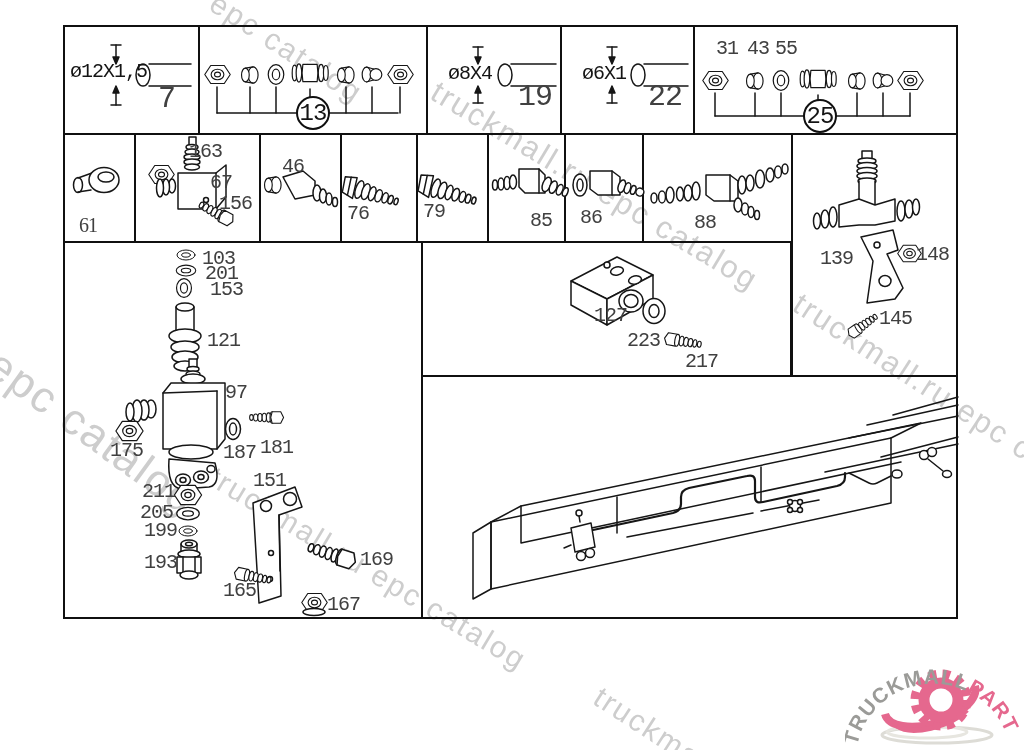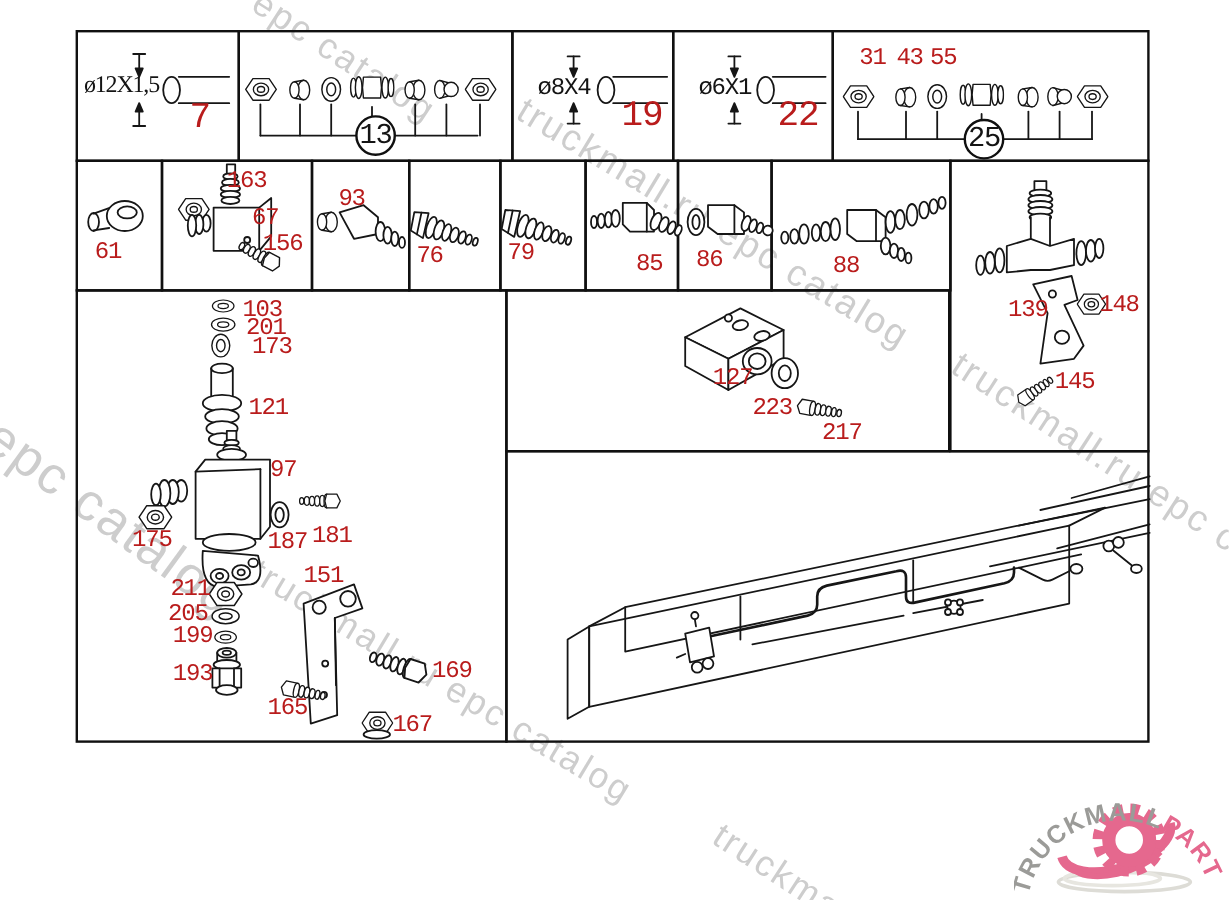--- a/index.html
+++ b/index.html
@@ -1,21 +1,21 @@
 <!DOCTYPE html>
 <html><head>
 <meta charset="utf-8">
 <style>
   html,body{margin:0;padding:0;background:#fff;}
   #stage{position:relative;width:1024px;height:750px;background:#ffffff;overflow:hidden;
          font-family:"Liberation Mono",monospace;}
   .wm{position:absolute;color:#cdcdcd;font-family:"Liberation Sans",sans-serif;
       white-space:nowrap;transform-origin:0 0;letter-spacing:2px;z-index:1;}
   .box{position:absolute;border:2px solid #101010;box-sizing:border-box;z-index:2;background:transparent;}
-  .pn{position:absolute;font-size:20px;color:#b91c1c;white-space:nowrap;z-index:4;letter-spacing:-1px;}
+  .pn{position:absolute;font-size:20px;color:#404040;white-space:nowrap;z-index:4;letter-spacing:-1px;}
   .pn.lg{font-size:30px;}
   .dim{position:absolute;font-size:20px;color:#141414;white-space:nowrap;z-index:4;letter-spacing:-1px;}
   .cnum{position:absolute;width:34px;height:34px;border:2px solid #101010;border-radius:50%;
         background:#fff;display:flex;align-items:center;justify-content:center;
         font-size:24px;color:#141414;z-index:5;box-sizing:border-box;letter-spacing:-1px;font-family:Liberation Mono, monospace;}
   svg.art{position:absolute;z-index:3;fill:#fff;stroke:#161616;stroke-width:1.5;
           stroke-linejoin:round;stroke-linecap:round;overflow:visible;}
   svg.art.nf{fill:none;}
   #logo{position:absolute;z-index:6;}
 </style>
@@ -110,21 +110,21 @@
         <ellipse cx="19" cy="12" rx="3" ry="8"></ellipse>
         <ellipse cx="25" cy="12" rx="3" ry="6.5"></ellipse>
         <ellipse cx="31" cy="12" rx="3" ry="6"></ellipse>
         <ellipse cx="37" cy="12" rx="3" ry="5.5"></ellipse>
         <ellipse cx="43" cy="12" rx="2.5" ry="5"></ellipse>
         <ellipse cx="49" cy="12" rx="2.5" ry="4"></ellipse>
       </symbol>
     </defs>
   </svg>
 
-  <span class="dim" style="left:70px;top:60px;font-family:Liberation Serif, serif;">ø12X1,5</span>
+  <span class="dim" style="left:70px;top:60px;">ø12X1,5</span>
   <svg class="art nf" style="left:63px;top:25px;" width="137" height="110">
     <ellipse cx="80" cy="50" rx="7" ry="11" fill="#fff"></ellipse>
     <line x1="86" y1="39" x2="128" y2="39"></line>
       <line x1="86" y1="61" x2="128" y2="61"></line>
     <line x1="48" y1="20" x2="58" y2="20"></line>
       <line x1="53" y1="20" x2="53" y2="34"></line>
     <polygon points="50,32 56,32 53,39" fill="#161616"></polygon>
     <line x1="48" y1="80" x2="58" y2="80"></line>
       <line x1="53" y1="80" x2="53" y2="66"></line>
     <polygon points="50,68 56,68 53,61" fill="#161616"></polygon>
@@ -204,21 +204,21 @@
       <span>25</span>
     </div>
 
   <svg class="art" style="left:63px;top:133px;" width="73" height="110">
     <ellipse cx="15" cy="52" rx="4.5" ry="7.5"></ellipse>
     <line x1="15" y1="45" x2="29" y2="40" fill="none"></line>
     <line x1="15" y1="59" x2="28" y2="57" fill="none"></line>
     <ellipse cx="41" cy="47" rx="15" ry="12.5"></ellipse>
     <ellipse cx="43" cy="44" rx="8" ry="5"></ellipse>
   </svg>
-  <span class="pn" style="left:79px;top:199px;">61</span>
+  <span class="pn" style="left:79px;top:214px;font-family:Liberation Serif, serif;">61</span>
 
   <svg class="art" style="left:134px;top:133px;" width="127" height="110">
     <use href="#s-nut" x="14" y="30" width="27" height="23"></use>
     <rect x="55" y="4" width="7" height="8"></rect>
     <ellipse cx="58" cy="14" rx="6" ry="2.6"></ellipse>
     <ellipse cx="58" cy="19" rx="7" ry="3"></ellipse>
     <ellipse cx="58" cy="24" rx="8" ry="3"></ellipse>
     <ellipse cx="58" cy="29" rx="8" ry="3"></ellipse>
     <ellipse cx="58" cy="34" rx="7.5" ry="3"></ellipse>
     <polygon points="44,40 82,40 92,32 92,64 82,76 44,76"></polygon>
@@ -236,21 +236,21 @@
   <span class="pn" style="left:219px;top:192px;">156</span>
 
   <svg class="art" style="left:259px;top:133px;" width="83" height="110">
     <use href="#s-collar" x="4" y="42" width="20" height="20"></use>
     <polygon points="24,44 44,38 56,48 56,62 36,66"></polygon>
     <ellipse cx="58" cy="60" rx="4" ry="8"></ellipse>
     <ellipse cx="64" cy="63" rx="3.5" ry="7"></ellipse>
     <ellipse cx="70" cy="66" rx="3" ry="6"></ellipse>
     <ellipse cx="76" cy="69" rx="2.5" ry="4.5"></ellipse>
   </svg>
-  <span class="pn" style="left:282px;top:155px;">93</span>
+  <span class="pn" style="left:282px;top:155px;">46</span>
 
   <svg class="art" style="left:340px;top:133px;" width="78" height="110">
     <g transform="translate(6,38) rotate(18)">
         <use href="#s-barb" x="0" y="0" width="62" height="27"></use>
       </g>
   </svg>
   <span class="pn" style="left:347px;top:202px;">76</span>
 
   <svg class="art" style="left:416px;top:133px;" width="73" height="110">
     <g transform="translate(6,36) rotate(18)">
@@ -327,21 +327,21 @@
     <ellipse cx="118" cy="76" rx="4" ry="9"></ellipse>
     <ellipse cx="125" cy="74" rx="3.5" ry="8"></ellipse>
     <polygon points="70,104 102,97 107,117 96,121 112,155 104,166 76,170 82,128"></polygon>
     <circle cx="86" cy="112" r="3"></circle>
     <ellipse cx="94" cy="148" rx="6" ry="5.5"></ellipse>
     <use href="#s-nut" x="106" y="110" width="25" height="21"></use>
     <g transform="translate(52,196) rotate(-35)">
         <use href="#s-boltL" x="0" y="0" width="38" height="17"></use>
       </g>
   </svg>
-  <span class="pn" style="left:820px;top:247px;margin-left:20px;">139</span>
+  <span class="pn" style="left:820px;top:247px;">139</span>
   <span class="pn" style="left:916px;top:243px;">148</span>
   <span class="pn" style="left:879px;top:307px;">145</span>
 
   <svg class="art" style="left:63px;top:241px;" width="360" height="378">
 
     <use href="#s-washer" x="112" y="8" width="22" height="12"></use>
     <use href="#s-washer" x="111" y="23" width="24" height="13"></use>
     <use href="#s-ringv" x="104" y="36" width="34" height="22" transform="rotate(0)"></use>
 
     <ellipse cx="122" cy="66" rx="9" ry="4"></ellipse>
@@ -405,21 +405,21 @@
 
     <g transform="translate(243,292) rotate(18)">
         <use href="#s-bolt" x="0" y="0" width="58" height="25"></use>
       </g>
 
     <use href="#s-nut" x="238" y="350" width="27" height="23"></use>
     <ellipse cx="251" cy="371" rx="11" ry="3.5"></ellipse>
   </svg>
   <span class="pn" style="left:202px;top:247px;">103</span>
   <span class="pn" style="left:205px;top:262px;">201</span>
-  <span class="pn" style="left:210px;top:278px;">173</span>
+  <span class="pn" style="left:210px;top:278px;">153</span>
   <span class="pn" style="left:207px;top:329px;">121</span>
   <span class="pn" style="left:225px;top:381px;">97</span>
   <span class="pn" style="left:110px;top:439px;">175</span>
   <span class="pn" style="left:223px;top:441px;">187</span>
   <span class="pn" style="left:260px;top:436px;">181</span>
   <span class="pn" style="left:142px;top:480px;">211</span>
   <span class="pn" style="left:140px;top:501px;">205</span>
   <span class="pn" style="left:144px;top:519px;">199</span>
   <span class="pn" style="left:144px;top:551px;">193</span>
   <span class="pn" style="left:253px;top:469px;">151</span>

